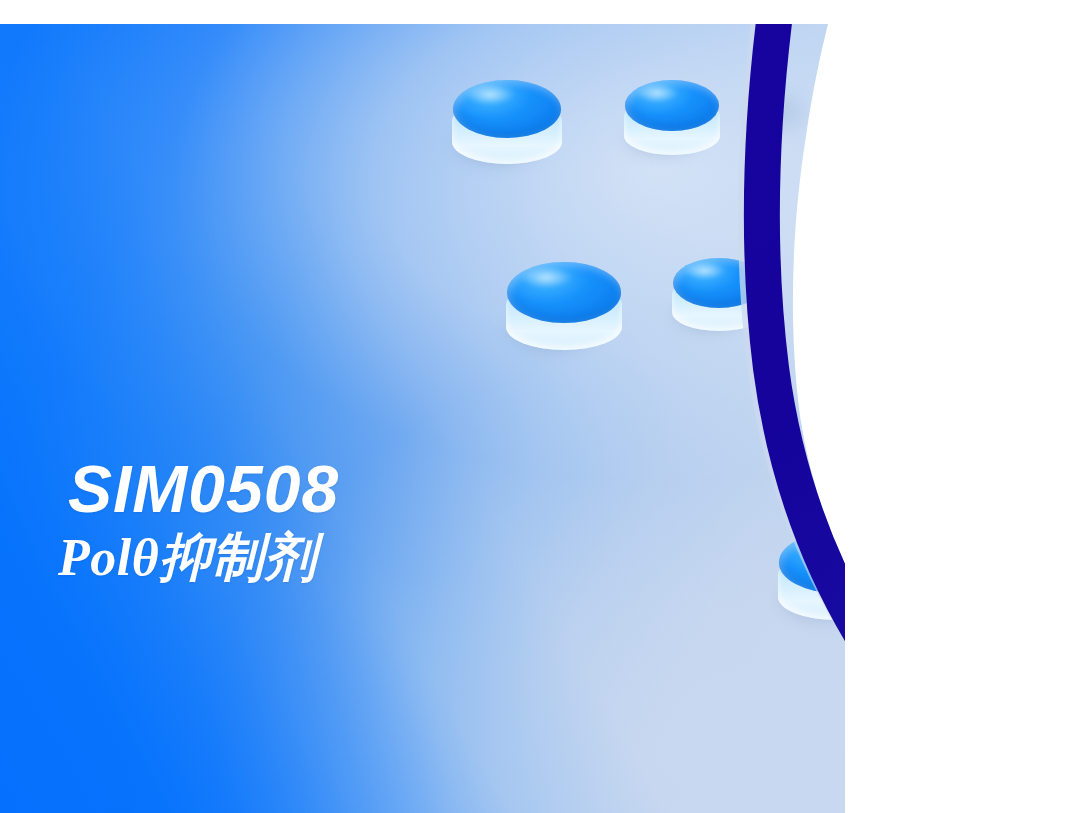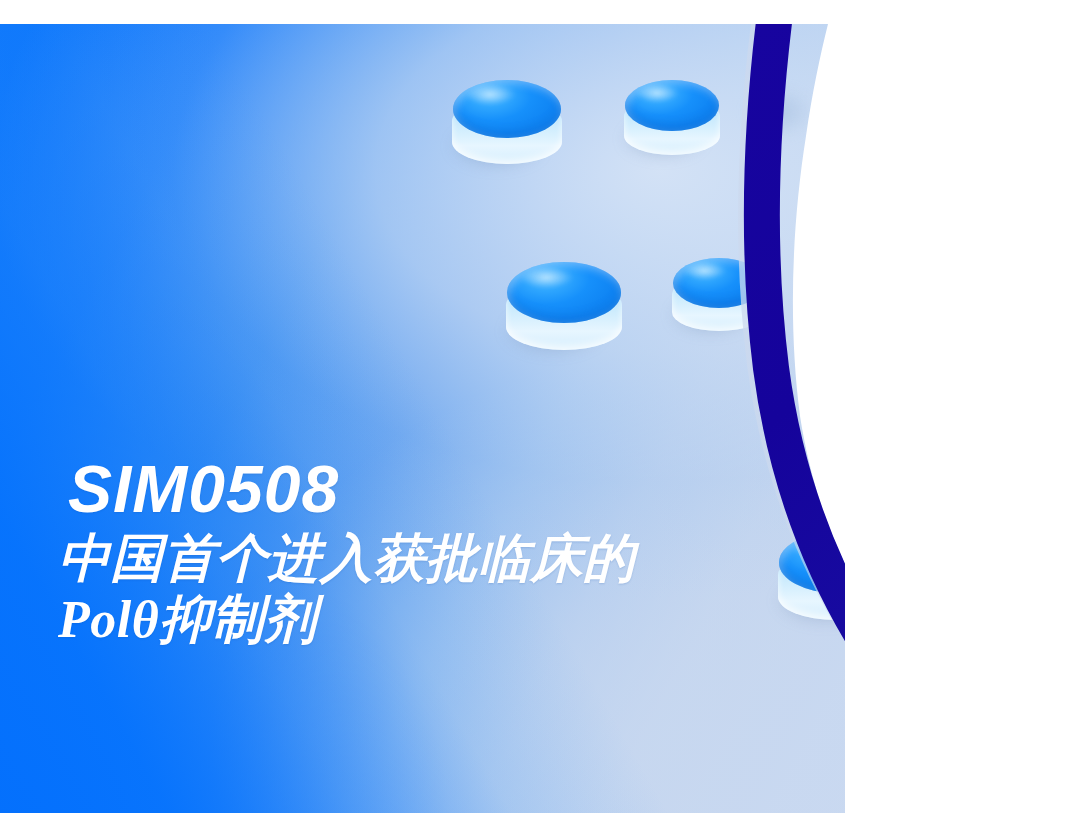--- a/index.html
+++ b/index.html
@@ -297,17 +297,16 @@
         <ellipse cx="94" cy="396" rx="17" ry="15" fill="#218f88"></ellipse>
         <ellipse cx="58" cy="406" rx="16" ry="14" fill="#1b837d"></ellipse>
         <ellipse cx="84" cy="366" rx="14" ry="12" fill="#79c3b9"></ellipse>
         <ellipse cx="66" cy="362" rx="12" ry="11" fill="#8ecec4"></ellipse>
       </g>
     </g>
   </svg>
 
   <div class="titleblock">
     <div class="t-code">SIM0508</div>
-    <div class="t-cn1">中国首个进入获批临床的</div>
     <div class="t-cn2">Polθ抑制剂</div>
   </div>
 
 </div>
 
 </body></html>

